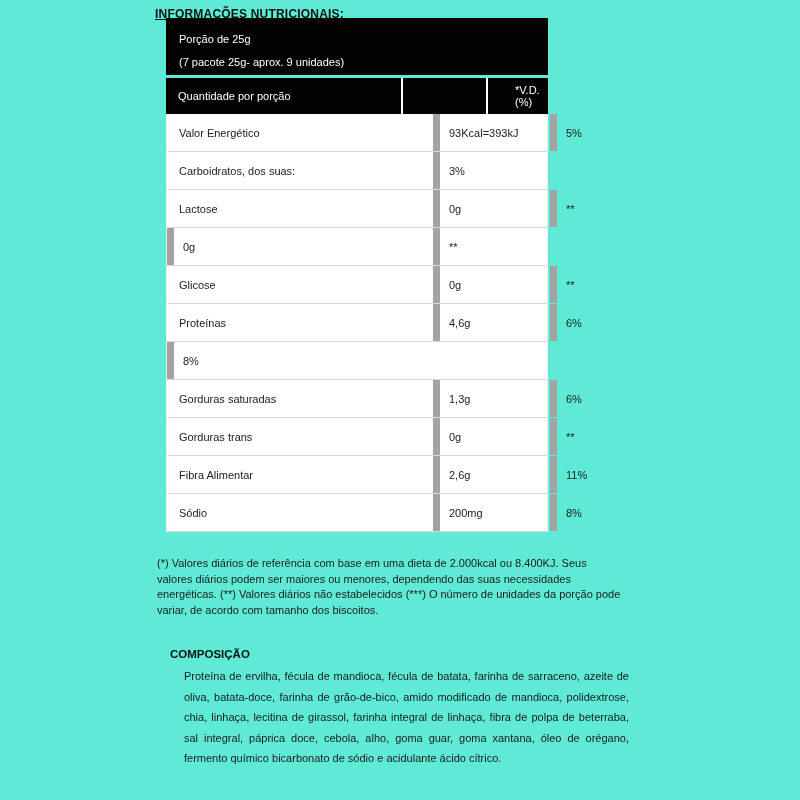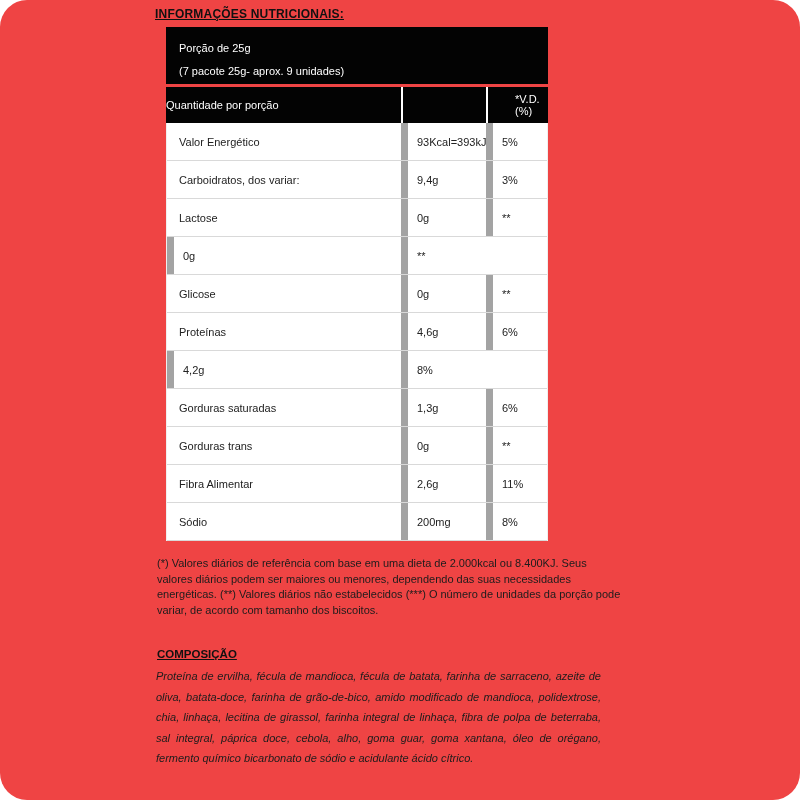--- a/index.html
+++ b/index.html
@@ -6,38 +6,37 @@
   html, body { background: #ffffff; }
   body {
     font-family: "Liberation Sans", sans-serif;
     color: #1a1a1a;
     -webkit-font-smoothing: antialiased;
   }
   .page {
     position: relative;
     width: 800px;
     height: 800px;
-    background: #ef4444;
+    background: #5eead4;
     overflow: hidden;
-    border-radius: 27px;
   }
   .doc-title {
     position: absolute;
     left: 155px;
     top: 7px;
     font-size: 12px;
     font-weight: bold;
     letter-spacing: 0.2px;
     text-decoration: underline;
     color: #111111;
   }
   .ntable {
     position: absolute;
     left: 166px;
-    top: 27px;
+    top: 18px;
     width: 382px;
   }
   .serving-block {
     background: #030303;
     color: #ffffff;
     height: 57px;
     padding: 10px 10px 0 13px;
     font-size: 11px;
     line-height: 23px;
   }
@@ -48,69 +47,68 @@
     color: #ffffff;
     height: 36px;
     display: grid;
     grid-template-columns: 235px 85px 62px;
   }
   .hdr-cell {
     display: flex;
     align-items: center;
     font-size: 11px;
   }
-  .hdr-cell.c1 { }
+  .hdr-cell.c1 { padding-left: 12px; }
   .hdr-cell.c2, .hdr-cell.c3 { border-left: 2px solid #ffffff; padding-left: 27px; }
   .tbody {
     border-left: 1px solid #efefef;
     border-right: 1px solid #efefef;
   }
   .trow {
     display: grid;
     grid-template-columns: 234px 85px 61px;
     height: 38px;
     border-bottom: 1px solid #d9d9d9;
     background: #ffffff;
+    gap: 32px;
   }
   .tcell {
     display: flex;
     align-items: center;
     font-size: 11px;
     color: #222222;
   }
   .tcell.c1 { padding-left: 12px; }
   .tcell.c2, .tcell.c3 { border-left: 7px solid #a3a3a3; padding-left: 9px; }
   .footnote {
     position: absolute;
     left: 157px;
     top: 556px;
     width: 466px;
     font-size: 11px;
     line-height: 15.5px;
     color: #1c1c1c;
   }
   .comp-heading {
     position: absolute;
-    left: 157px;
+    left: 170px;
     top: 648px;
     font-size: 11.5px;
     font-weight: bold;
-    text-decoration: underline;
     color: #111111;
   }
   .comp-text {
     position: absolute;
-    left: 156px;
+    left: 184px;
     top: 666px;
     width: 445px;
     font-size: 11px;
     line-height: 20.5px;
     text-align: justify;
     color: #1c1c1c;
-    font-style: italic;
   }
 </style>
 </head>
 <body>
 
 <div class="page">
 
   <div class="doc-title">INFORMAÇÕES NUTRICIONAIS:</div>
 
   <div class="ntable">
@@ -128,22 +126,21 @@
 
     <div class="tbody">
 
       <div class="trow">
         <div class="tcell c1">Valor Energético</div>
         <div class="tcell c2">93Kcal=393kJ</div>
         <div class="tcell c3">5%</div>
       </div>
 
       <div class="trow">
-        <div class="tcell c1">Carboidratos, dos variar:</div>
-        <div class="tcell c2">9,4g</div>
+        <div class="tcell c1">Carboidratos, dos suas:</div>
         <div class="tcell c3">3%</div>
       </div>
 
       <div class="trow">
         <div class="tcell c1">Lactose</div>
         <div class="tcell c2">0g</div>
         <div class="tcell c3">**</div>
       </div>
 
       <div class="trow">
@@ -157,21 +154,20 @@
         <div class="tcell c3">**</div>
       </div>
 
       <div class="trow">
         <div class="tcell c1">Proteínas</div>
         <div class="tcell c2">4,6g</div>
         <div class="tcell c3">6%</div>
       </div>
 
       <div class="trow">
-        <div class="tcell c2">4,2g</div>
         <div class="tcell c3">8%</div>
       </div>
 
       <div class="trow">
         <div class="tcell c1">Gorduras saturadas</div>
         <div class="tcell c2">1,3g</div>
         <div class="tcell c3">6%</div>
       </div>
 
       <div class="trow">

